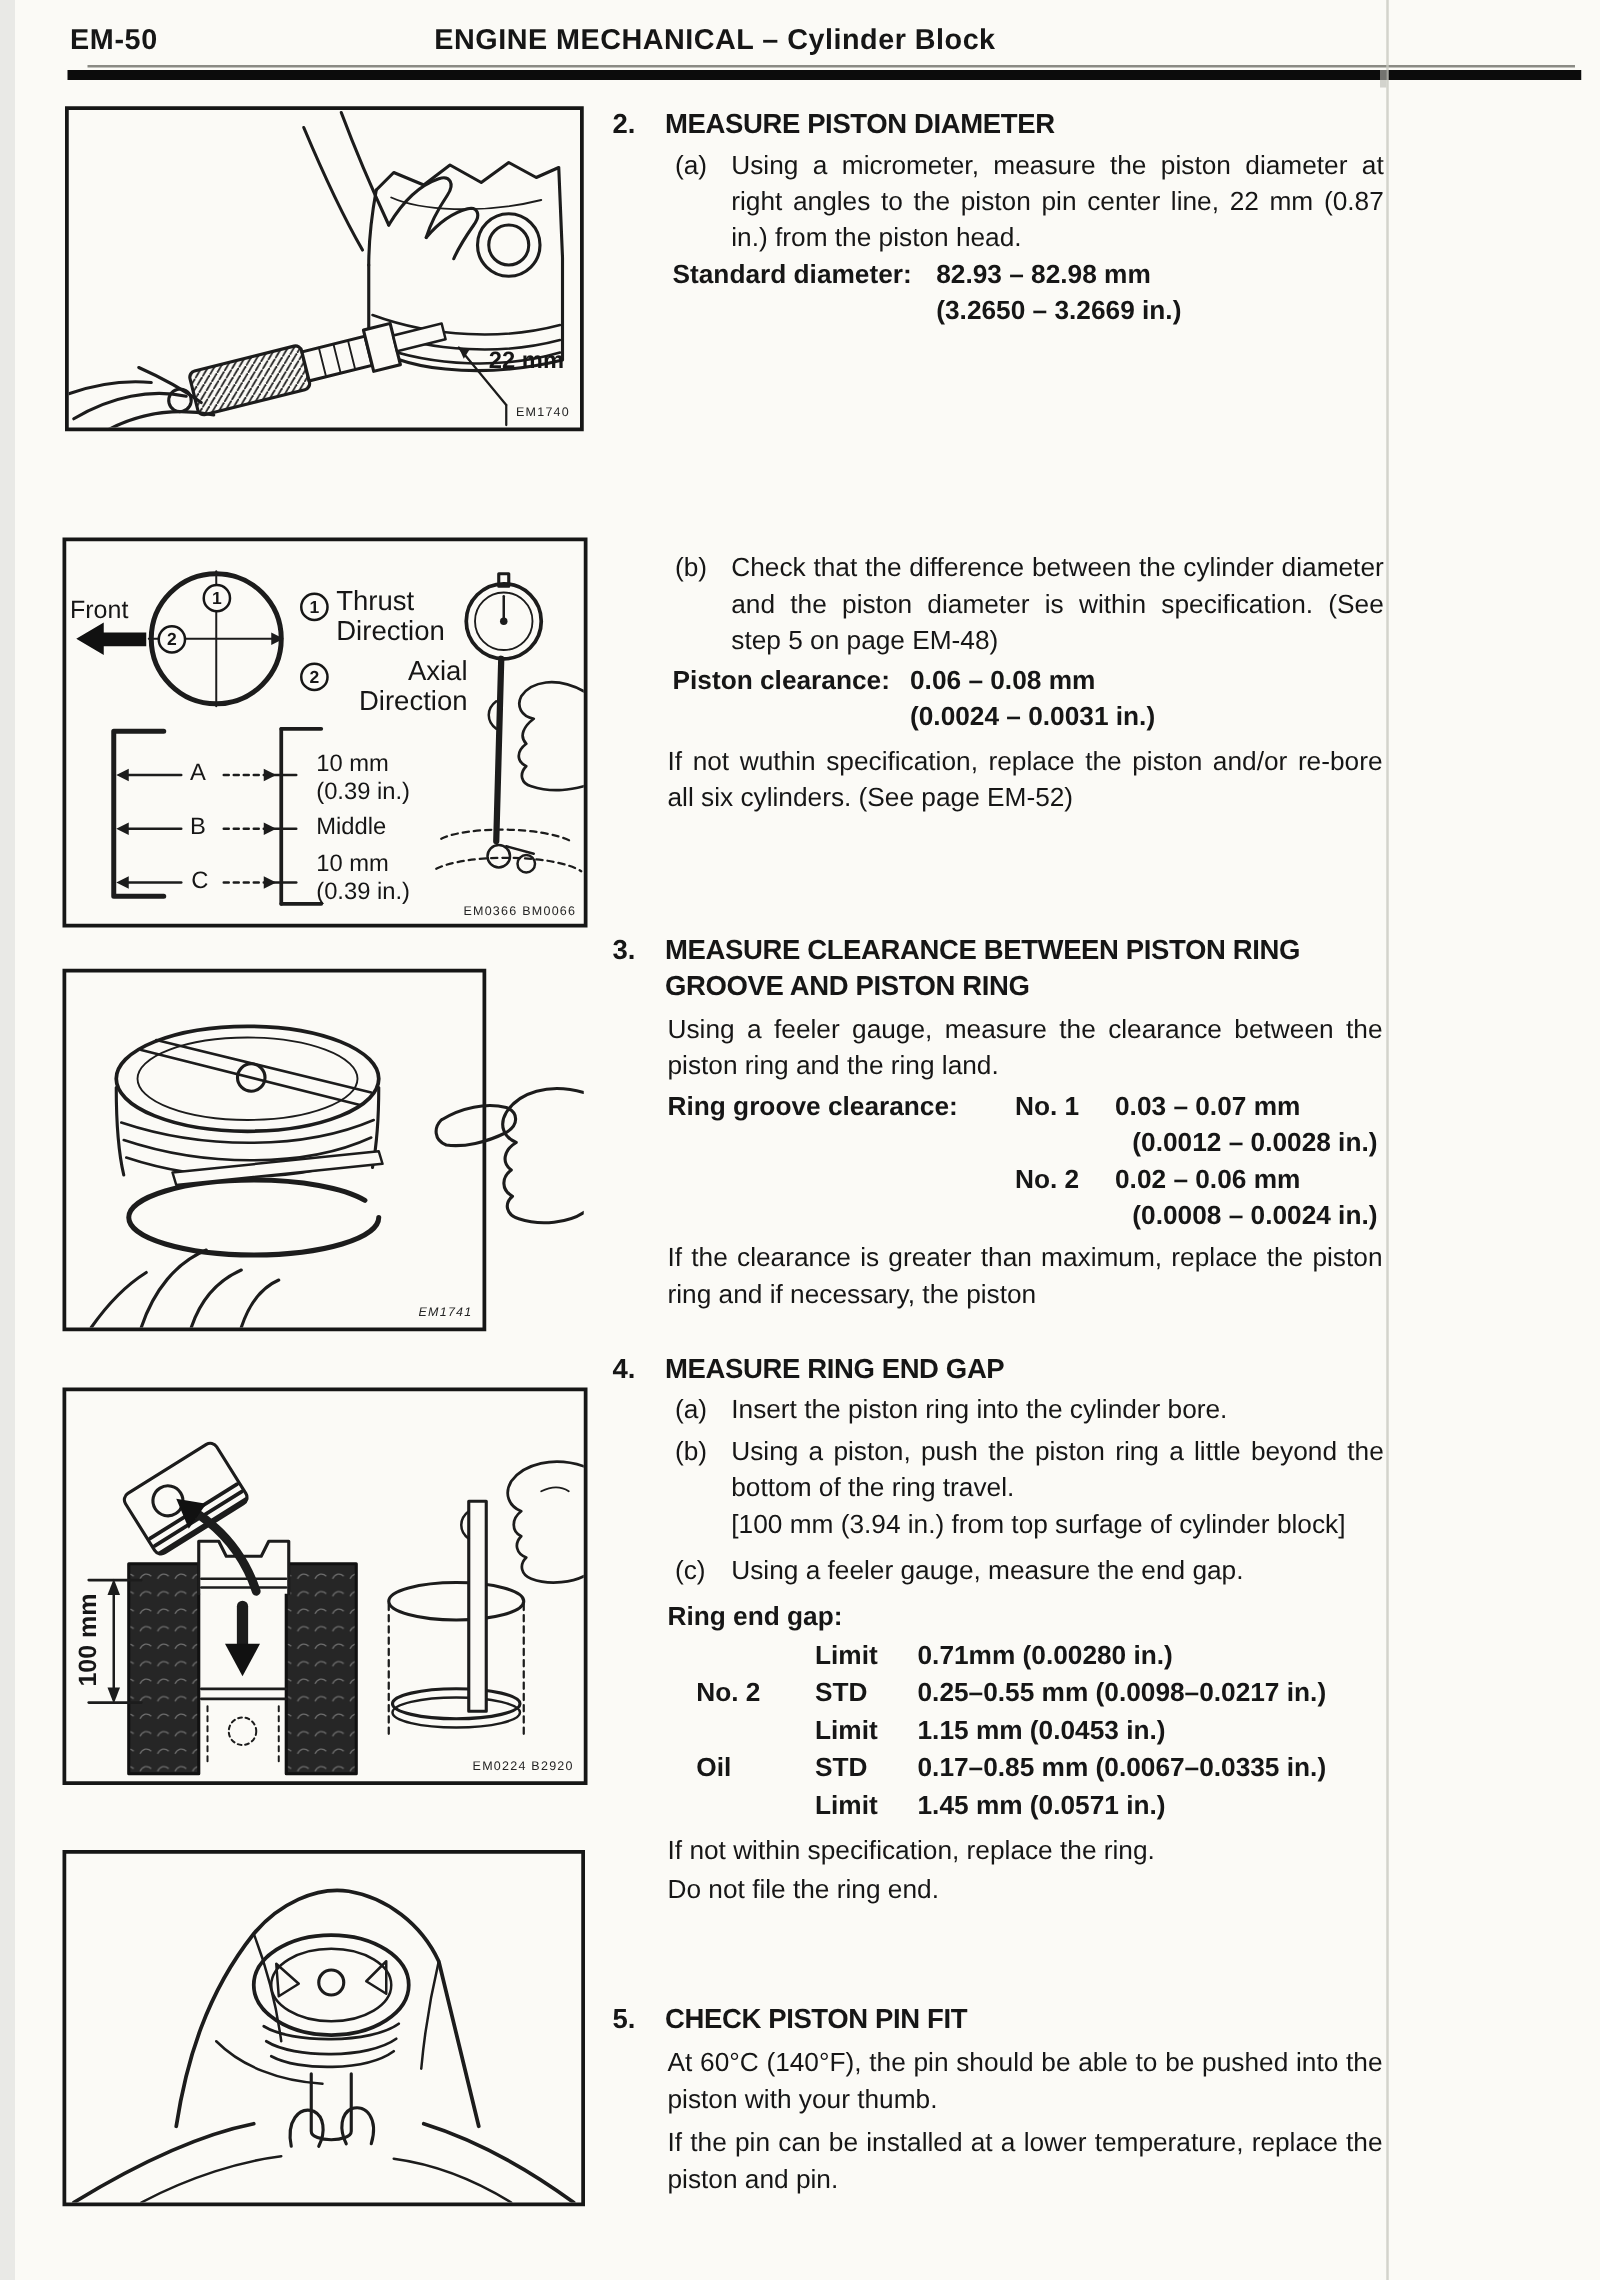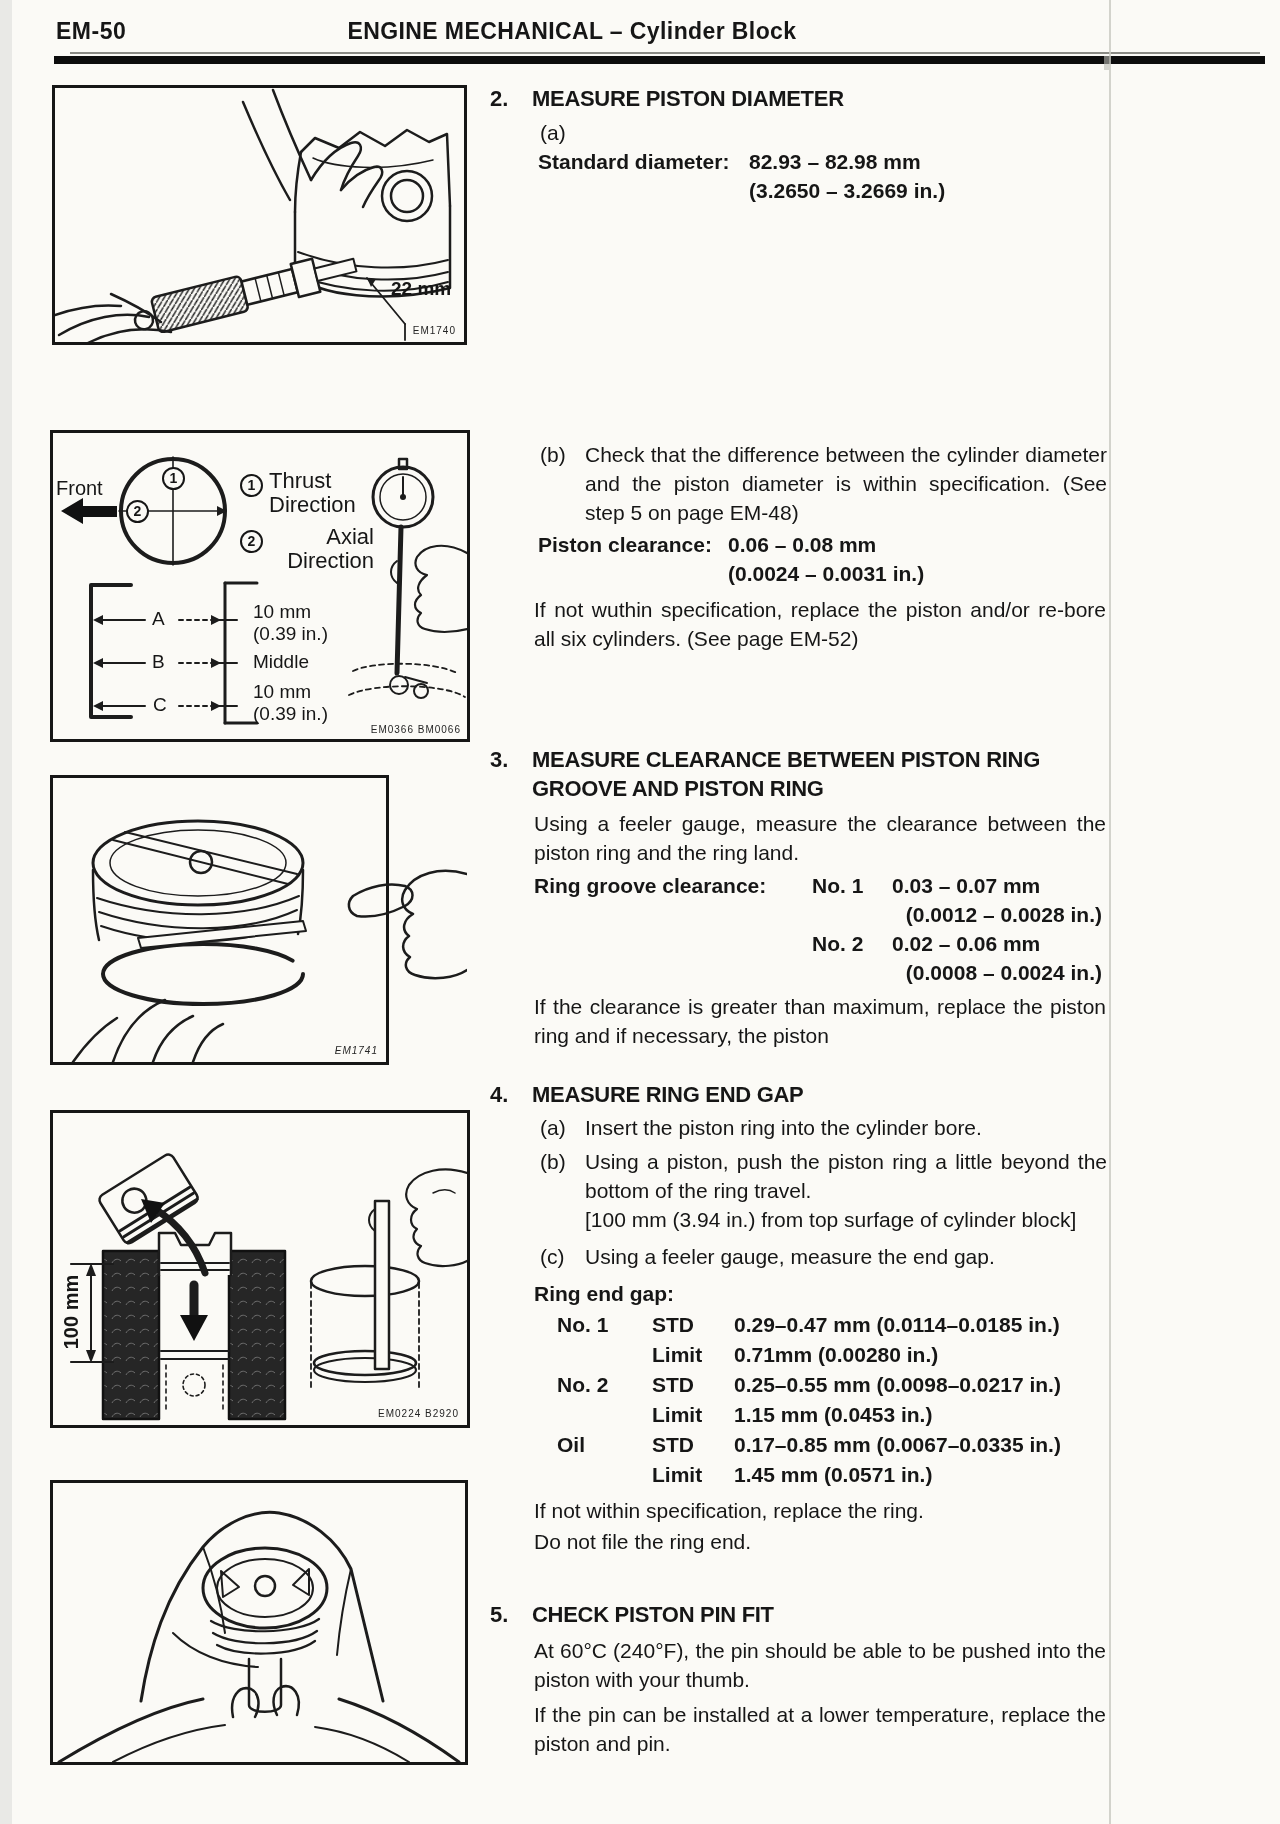--- a/index.html
+++ b/index.html
@@ -316,20 +316,21 @@
     </svg>
   </figure>
 
   <div class="step" style="top:84px;">
     <div class="step-head">
       <span class="step-num">2.</span>
       <span class="step-title">MEASURE PISTON DIAMETER</span>
     </div>
     <div class="item" style="margin-top:5px;">
       <span class="ilabel">(a)</span>
+      <div class="itext">Using a micrometer, measure the piston diameter at right angles to the piston pin center line, 22 mm (0.87 in.) from the piston head.</div>
     </div>
     <div class="spec std">
       <span class="slabel">Standard diameter:</span>
       <div>
         <div>82.93 – 82.98 mm</div>
         <div>(3.2650 – 3.2669 in.)</div>
       </div>
     </div>
   </div>
 
@@ -384,23 +385,20 @@
         <div>[100 mm (3.94 in.) from top surfage of cylinder block]</div>
       </div>
     </div>
     <div class="item" style="margin-top:8px;">
       <span class="ilabel">(c)</span>
       <div class="itext">Using a feeler gauge, measure the end gap.</div>
     </div>
     <div class="gap-label" style="margin-top:8px;">Ring end gap:</div>
     <div class="gap-table" style="margin-top:2px;">
       <div class="gap-row">
-        <span class="g-name">No. 1</span><span class="g-type">STD</span><span class="g-val">0.29–0.47 mm (0.0114–0.0185 in.)</span>
-      </div>
-      <div class="gap-row">
         <span class="g-name"></span><span class="g-type">Limit</span><span class="g-val">0.71mm (0.00280 in.)</span>
       </div>
       <div class="gap-row">
         <span class="g-name">No. 2</span><span class="g-type">STD</span><span class="g-val">0.25–0.55 mm (0.0098–0.0217 in.)</span>
       </div>
       <div class="gap-row">
         <span class="g-name"></span><span class="g-type">Limit</span><span class="g-val">1.15 mm (0.0453 in.)</span>
       </div>
       <div class="gap-row">
         <span class="g-name">Oil</span><span class="g-type">STD</span><span class="g-val">0.17–0.85 mm (0.0067–0.0335 in.)</span>
@@ -411,17 +409,17 @@
     </div>
     <div class="para" style="margin-top:6px;">If not within specification, replace the ring.</div>
     <div class="para" style="margin-top:2px;">Do not file the ring end.</div>
   </div>
 
   <div class="step" style="top:1600px;">
     <div class="step-head">
       <span class="step-num">5.</span>
       <span class="step-title">CHECK PISTON PIN FIT</span>
     </div>
-    <div class="para" style="margin-top:7px;">At 60°C (240°F), the pin should be able to be pushed into the piston with your thumb.</div>
+    <div class="para" style="margin-top:7px;">At 60°C (140°F), the pin should be able to be pushed into the piston with your thumb.</div>
     <div class="para" style="margin-top:6px;">If the pin can be installed at a lower temperature, replace the piston and pin.</div>
   </div>
 
 </div>
 
 </body></html>

